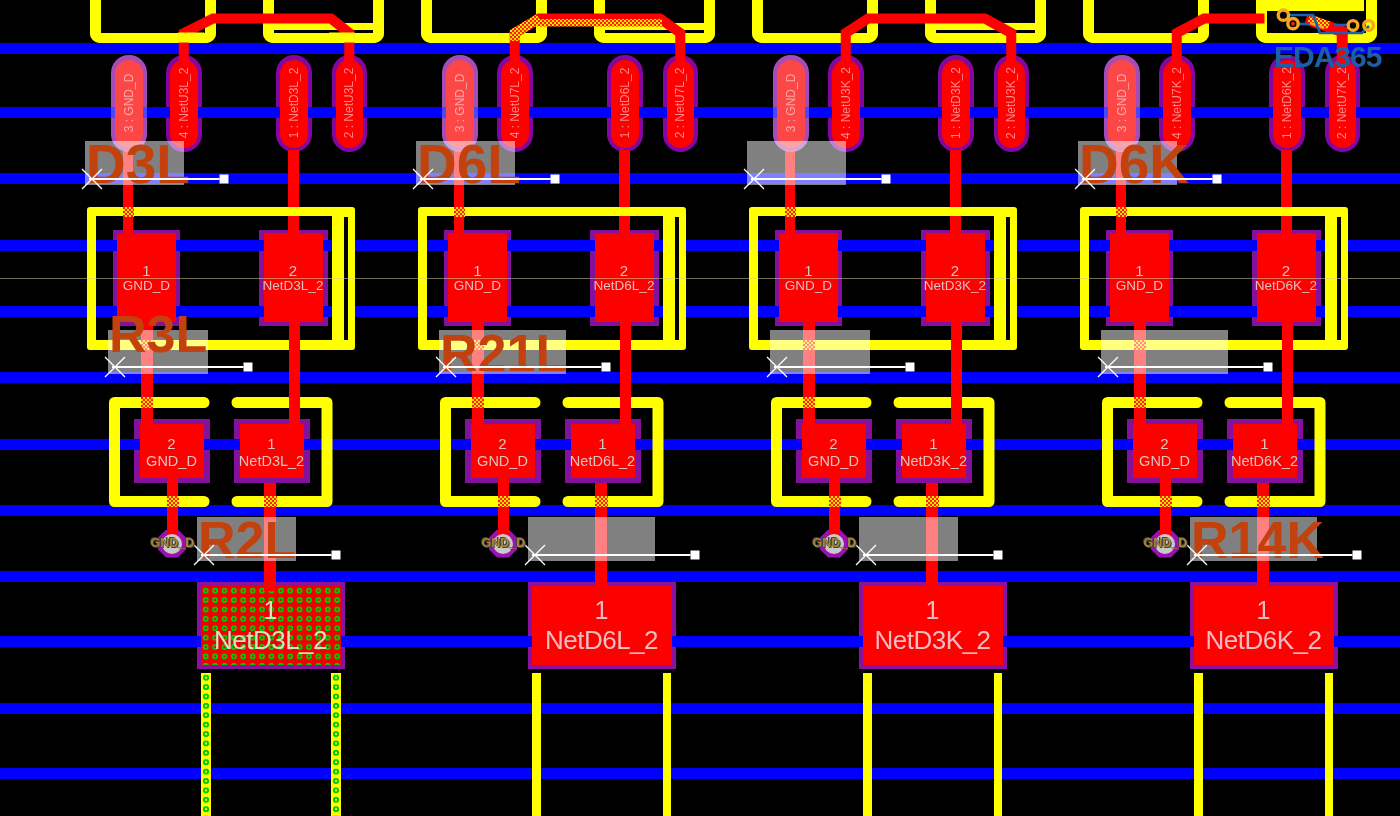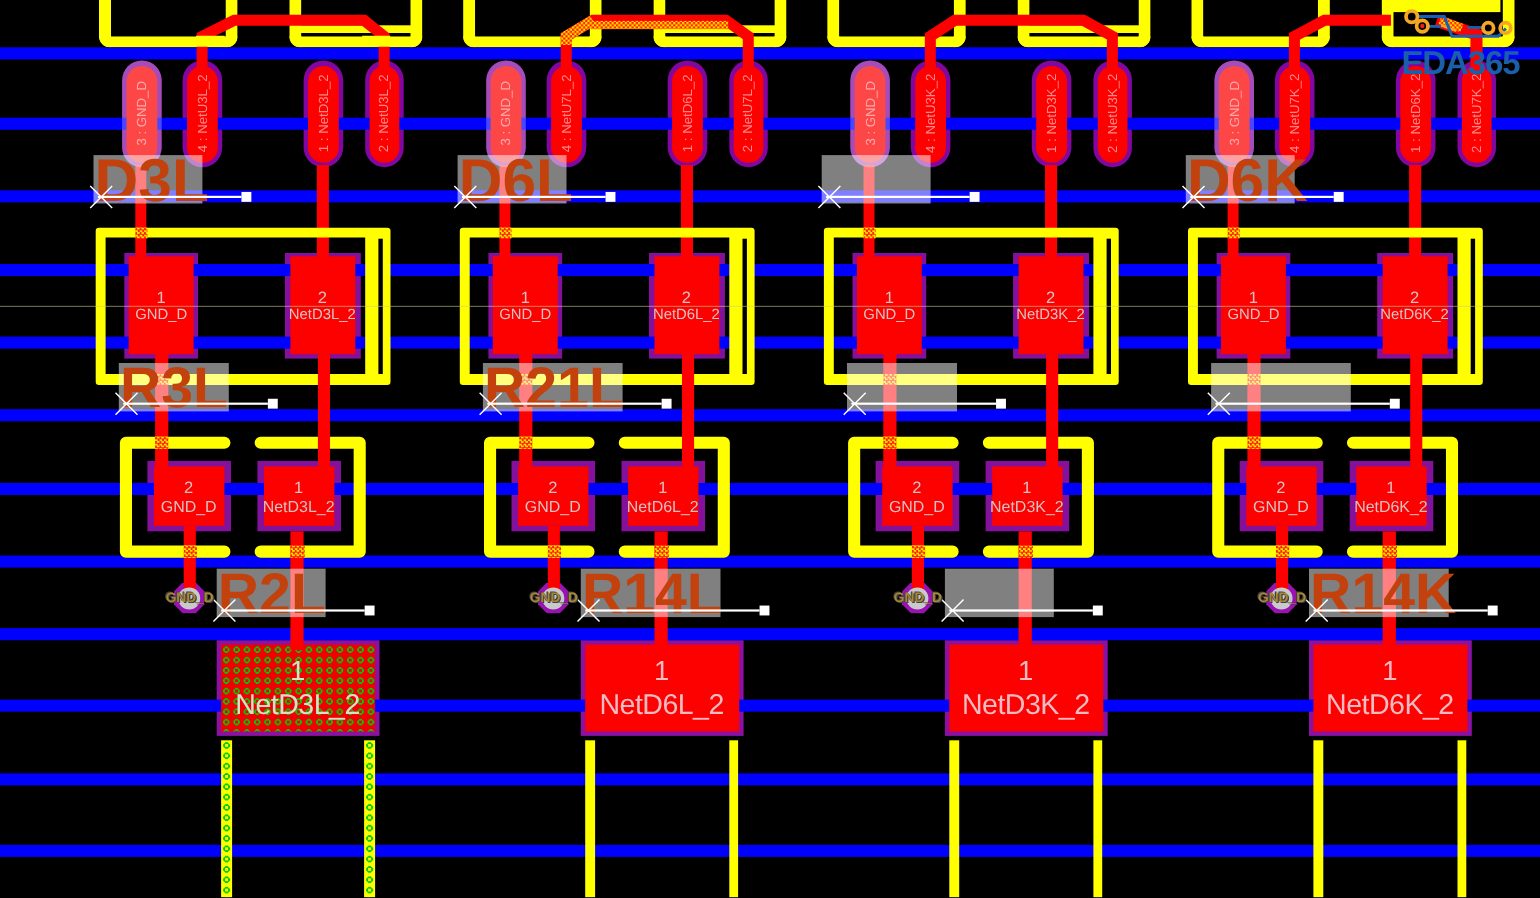--- a/index.html
+++ b/index.html
@@ -274,21 +274,21 @@
 <div class="chk" style="left:1159.5px;top:496px;width:12px;height:11px;"></div>
 <div class="chk" style="left:1256.5px;top:496px;width:13px;height:11px;"></div>
 <div class="lbox" style="left:85px;top:141px;width:99px;height:44px;"></div>
 <div class="ltxt" style="left:86px;top:142px;font-size:55px;">D3L</div>
 <svg class="abs" style="left:75px;top:165px;" width="169" height="28" viewBox="0 0 169 28">
       <path d="M7 24 L27 4 M7 4 L27 24" stroke="#fff" stroke-width="1.3" fill="none"></path>
       <rect x="14" y="13" width="130.5" height="2" fill="#fff"></rect>
       <rect x="144.5" y="9.5" width="9" height="9" fill="#fff"></rect>
     </svg>
 <div class="lbox" style="left:108px;top:330px;width:100px;height:44px;"></div>
-<div class="ltxt" style="left:109px;top:331px;font-size:52px;">R3L</div>
+<div class="ltxt" style="left:109px;top:312px;font-size:52px;">R3L</div>
 <svg class="abs" style="left:98px;top:352.5px;" width="170" height="28" viewBox="0 0 170 28">
       <path d="M7 24 L27 4 M7 4 L27 24" stroke="#fff" stroke-width="1.3" fill="none"></path>
       <rect x="14" y="13" width="131.5" height="2" fill="#fff"></rect>
       <rect x="145.5" y="9.5" width="9" height="9" fill="#fff"></rect>
     </svg>
 <div class="lbox" style="left:197px;top:516.5px;width:99px;height:44px;"></div>
 <div class="ltxt" style="left:198px;top:517.5px;font-size:52px;">R2L</div>
 <svg class="abs" style="left:187px;top:541px;" width="169" height="28" viewBox="0 0 169 28">
       <path d="M7 24 L27 4 M7 4 L27 24" stroke="#fff" stroke-width="1.3" fill="none"></path>
       <rect x="14" y="13" width="130.5" height="2" fill="#fff"></rect>
@@ -302,21 +302,20 @@
       <rect x="144.5" y="9.5" width="9" height="9" fill="#fff"></rect>
     </svg>
 <div class="lbox" style="left:439px;top:330px;width:127px;height:44px;"></div>
 <div class="ltxt" style="left:440px;top:331px;font-size:52px;">R21L</div>
 <svg class="abs" style="left:429px;top:352.5px;" width="197" height="28" viewBox="0 0 197 28">
       <path d="M7 24 L27 4 M7 4 L27 24" stroke="#fff" stroke-width="1.3" fill="none"></path>
       <rect x="14" y="13" width="158.5" height="2" fill="#fff"></rect>
       <rect x="172.5" y="9.5" width="9" height="9" fill="#fff"></rect>
     </svg>
 <div class="lbox" style="left:528px;top:516.5px;width:127px;height:44px;"></div>
-<div class="ltxt" style="left:529px;top:517.5px;font-size:52px;">R14L</div>
 <svg class="abs" style="left:518px;top:541px;" width="197" height="28" viewBox="0 0 197 28">
       <path d="M7 24 L27 4 M7 4 L27 24" stroke="#fff" stroke-width="1.3" fill="none"></path>
       <rect x="14" y="13" width="158.5" height="2" fill="#fff"></rect>
       <rect x="172.5" y="9.5" width="9" height="9" fill="#fff"></rect>
     </svg>
 <div class="lbox" style="left:747px;top:141px;width:99px;height:44px;"></div>
 <svg class="abs" style="left:737px;top:165px;" width="169" height="28" viewBox="0 0 169 28">
       <path d="M7 24 L27 4 M7 4 L27 24" stroke="#fff" stroke-width="1.3" fill="none"></path>
       <rect x="14" y="13" width="130.5" height="2" fill="#fff"></rect>
       <rect x="144.5" y="9.5" width="9" height="9" fill="#fff"></rect>

